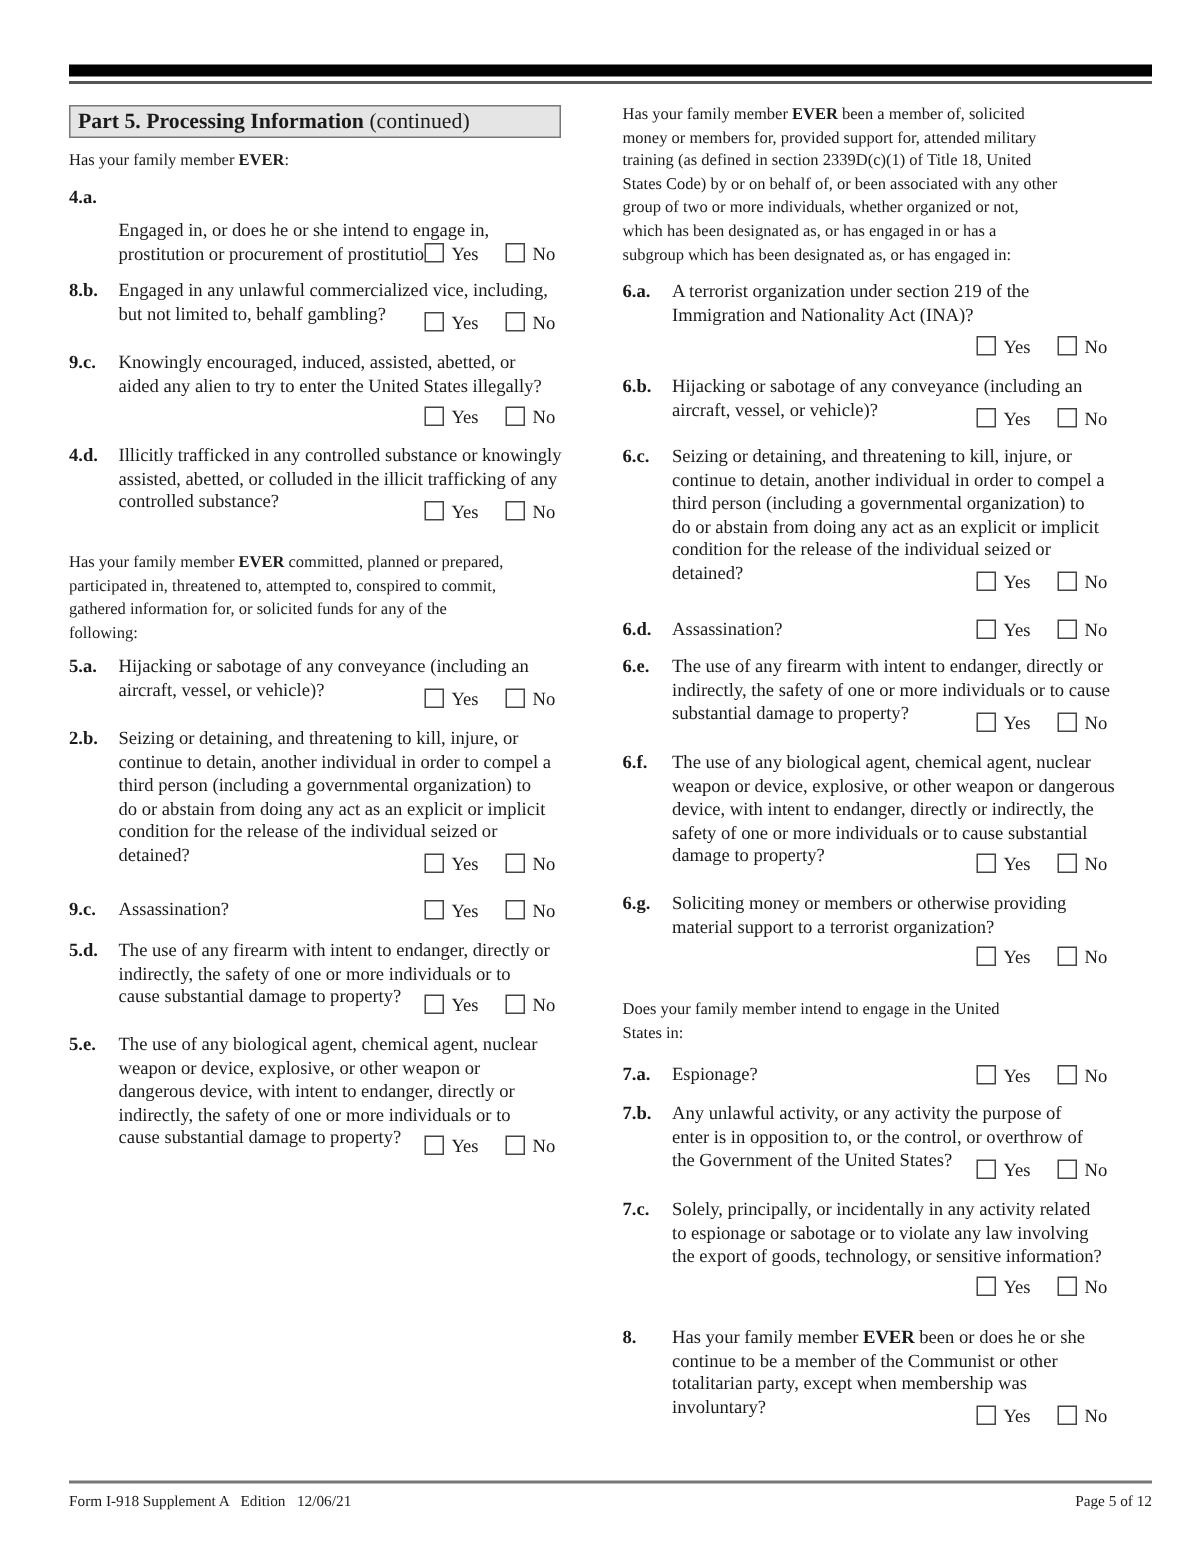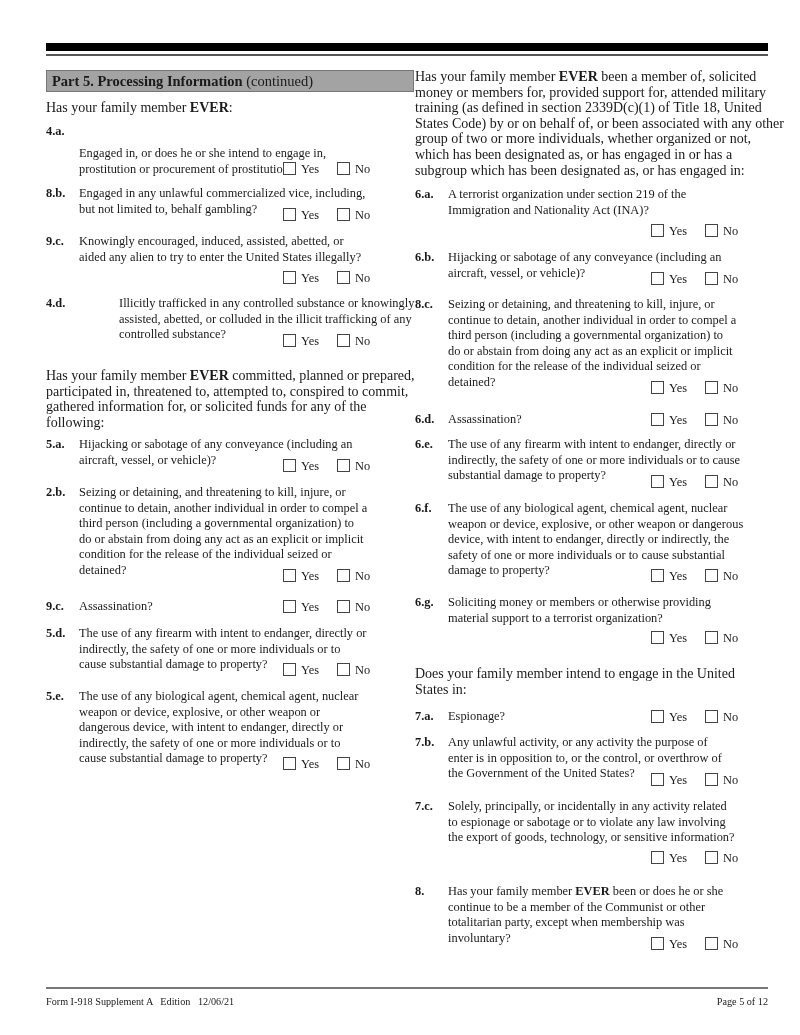--- a/index.html
+++ b/index.html
@@ -1,24 +1,24 @@
 <!DOCTYPE html>
 <html><head>
 <meta charset="utf-8">
 <style>
   html, body { margin:0; padding:0; background:#ffffff; }
   body { width:800px; height:1035px; position:relative; overflow:hidden;
          font-family:"Liberation Serif", "DejaVu Serif", serif; color:#1a1a1a; }
   .topbar { position:absolute; left:46px; top:43px; width:722px; height:8px; background:#000; }
   .topline { position:absolute; left:46px; top:54px; width:722px; height:2px; background:#555; }
-  .part-header { position:absolute; left:46px; top:70px; width:368px; height:22px;
-                 background:#a3a3a3; border:1px solid #777; box-sizing:border-box;
+  .part-header { position:absolute; left:46px; top:70px; width:328px; height:22px;
+                 background:#e5e5e5; border:1px solid #777; box-sizing:border-box;
                  font-size:14.5px; line-height:20px; padding-left:5px; white-space:nowrap; }
   .part-header b { font-weight:bold; }
-  .intro { position:absolute; font-size:14px; line-height:15.6px; }
+  .intro { position:absolute; font-size:11px; line-height:15.6px; }
   .q { position:absolute; font-size:12.4px; line-height:15.6px; }
   .q .num { position:absolute; left:0; top:0; font-weight:bold; }
   .q .body { position:absolute; left:33px; top:0; }
   .yn { position:absolute; font-size:12.4px; height:16px; line-height:16px; white-space:nowrap; }
   .cb { display:inline-block; width:13px; height:13px; border:1px solid #444;
         box-sizing:border-box; vertical-align:-2px; background:#fff; cursor:pointer; }
   .yn .lbl { margin-left:5px; }
   .yn .gap { display:inline-block; width:18px; }
   .footline { position:absolute; left:46px; top:987px; width:722px; height:2px; background:#777; }
   .footer-left { position:absolute; left:46px; top:996px; font-size:10.2px; }
@@ -50,21 +50,21 @@
 
 <div class="q" style="left:46px;top:234px;width:345px;">
   <span class="num">9.c.</span>
   <span class="body" style="white-space:pre;">Knowingly encouraged, induced, assisted, abetted, or
 aided any alien to try to enter the United States illegally?</span>
 </div>
 <div class="yn" style="left:283px;top:270px;"><span class="cb"></span><span class="lbl">Yes</span><span class="gap"></span><span class="cb"></span><span class="lbl">No</span></div>
 
 <div class="q" style="left:46px;top:296px;width:345px;">
   <span class="num">4.d.</span>
-  <span class="body" style="white-space:pre;margin-left:40px;">Illicitly trafficked in any controlled substance or knowingly
+  <span class="body" style="white-space:pre;">Illicitly trafficked in any controlled substance or knowingly
 assisted, abetted, or colluded in the illicit trafficking of any
 controlled substance?</span>
 </div>
 <div class="yn" style="left:283px;top:333px;"><span class="cb"></span><span class="lbl">Yes</span><span class="gap"></span><span class="cb"></span><span class="lbl">No</span></div>
 
 <div class="intro" style="left:46px;top:368px;white-space:pre;"><span>Has your family member </span><b>EVER</b><span> committed, planned or prepared,
 participated in, threatened to, attempted to, conspired to commit,
 gathered information for, or solicited funds for any of the
 following:</span></div>
 
@@ -126,21 +126,21 @@
 <div class="yn" style="left:651px;top:223px;"><span class="cb"></span><span class="lbl">Yes</span><span class="gap"></span><span class="cb"></span><span class="lbl">No</span></div>
 
 <div class="q" style="left:415px;top:250px;width:350px;">
   <span class="num">6.b.</span>
   <span class="body" style="white-space:pre;">Hijacking or sabotage of any conveyance (including an
 aircraft, vessel, or vehicle)?</span>
 </div>
 <div class="yn" style="left:651px;top:271px;"><span class="cb"></span><span class="lbl">Yes</span><span class="gap"></span><span class="cb"></span><span class="lbl">No</span></div>
 
 <div class="q" style="left:415px;top:297px;width:350px;">
-  <span class="num">8.c.</span>
+  <span class="num">6.c.</span>
   <span class="body" style="white-space:pre;">Seizing or detaining, and threatening to kill, injure, or
 continue to detain, another individual in order to compel a
 third person (including a governmental organization) to
 do or abstain from doing any act as an explicit or implicit
 condition for the release of the individual seized or
 detained?</span>
 </div>
 <div class="yn" style="left:651px;top:380px;"><span class="cb"></span><span class="lbl">Yes</span><span class="gap"></span><span class="cb"></span><span class="lbl">No</span></div>
 
 <div class="q" style="left:415px;top:412px;width:350px;">

